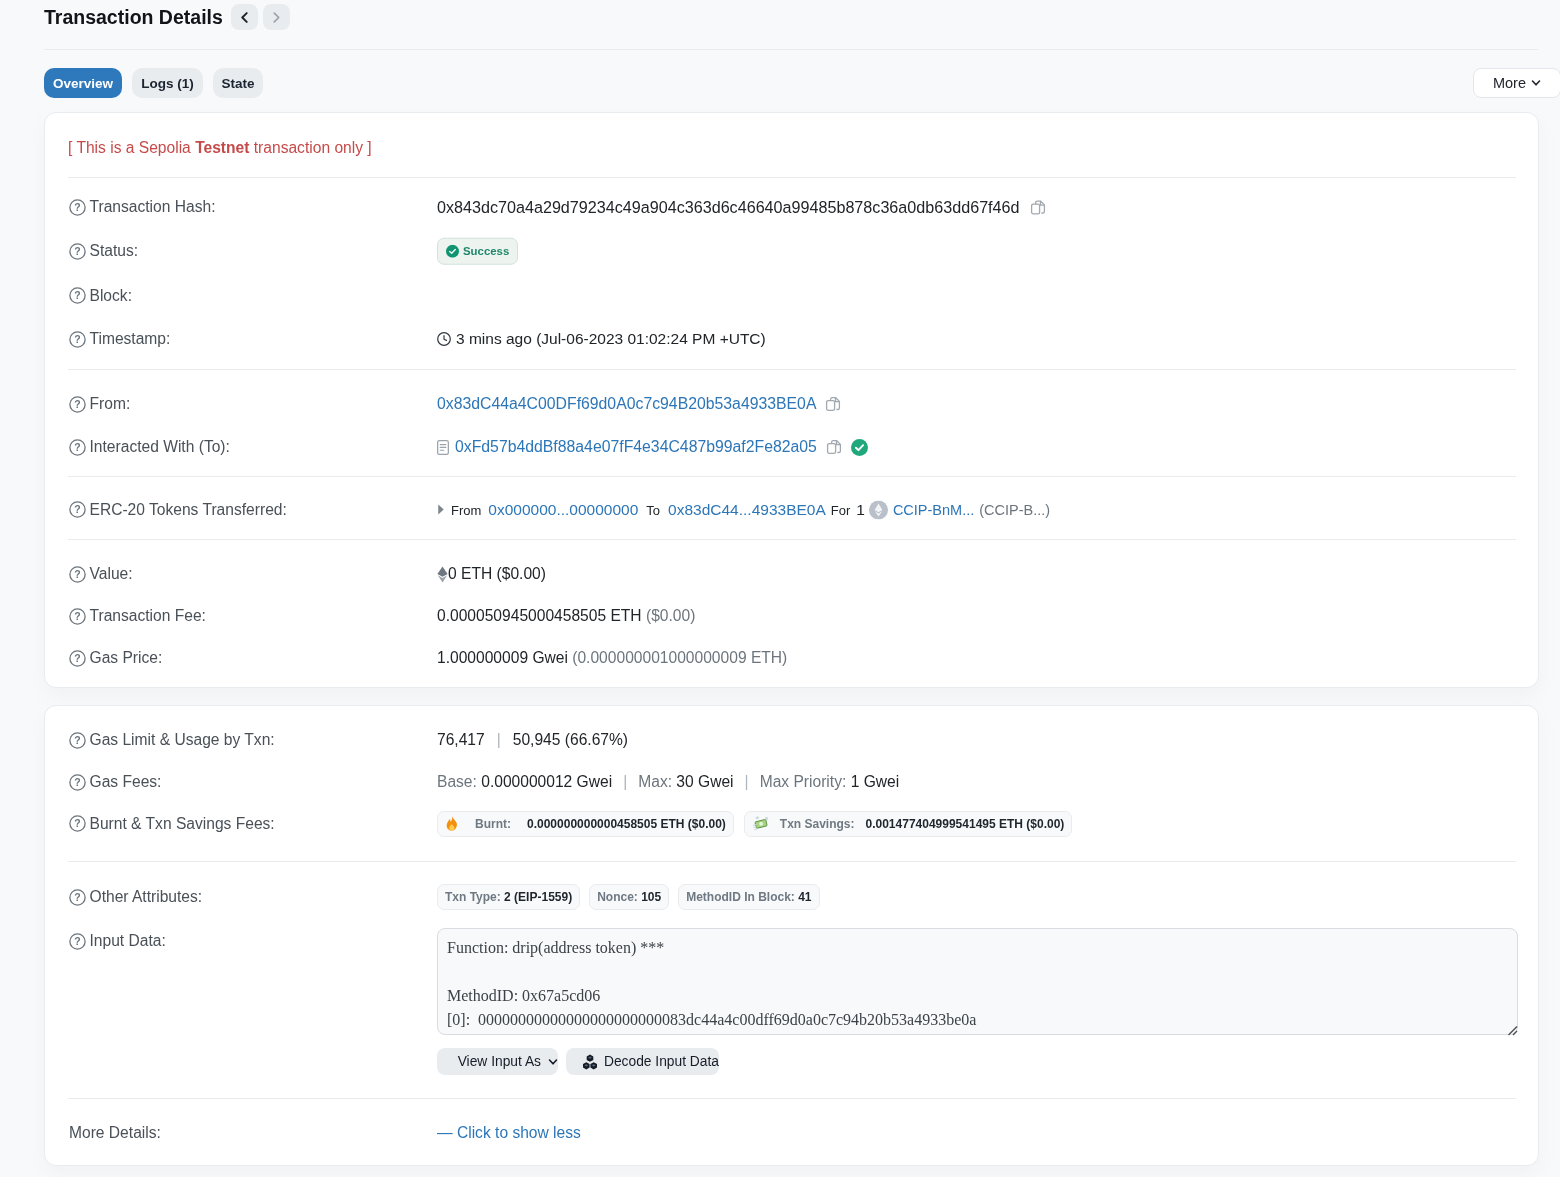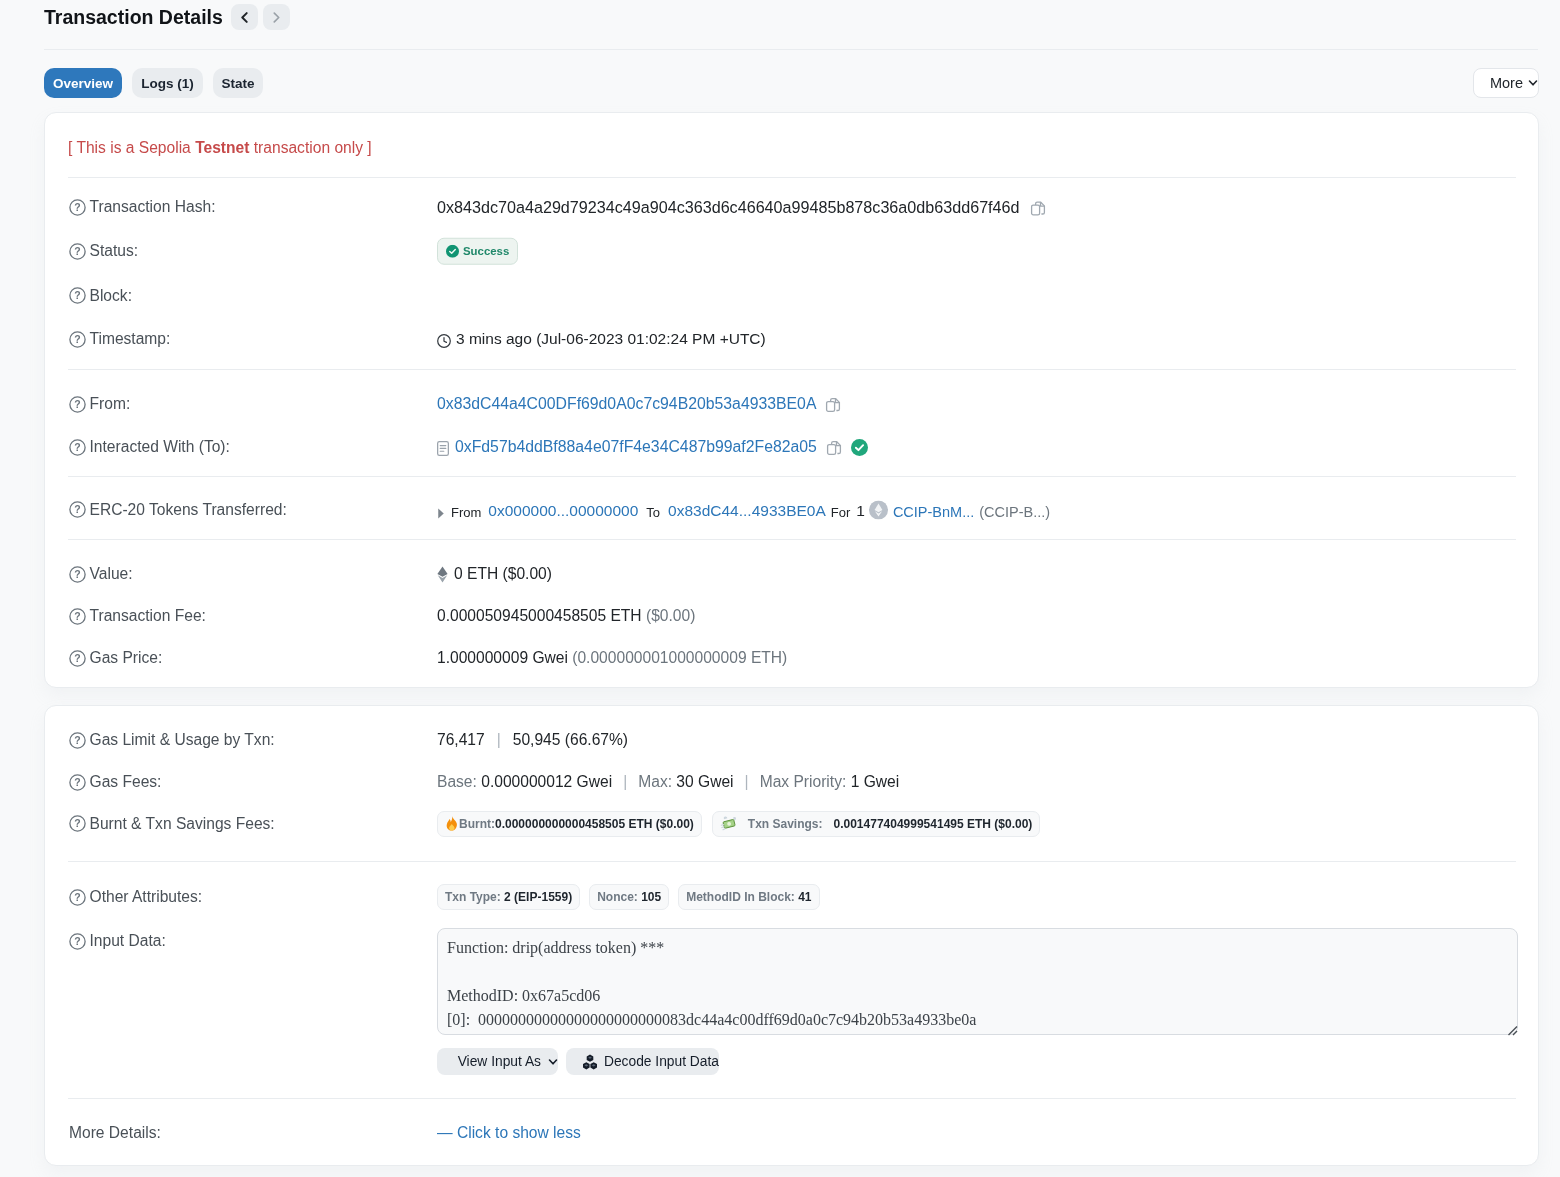--- a/index.html
+++ b/index.html
@@ -20,30 +20,30 @@
 #title { left: 44px; top: 17px; transform: translateY(-50%); font-size: 19.5px; font-weight: 700; color: #111418; }
 .navbtn { width: 27px; height: 26px; top: 4px; border-radius: 8px; background: #e9ecef; display: flex; align-items: center; justify-content: center; }
 #hdrline { left: 44px; right: 22px; top: 49px; height: 1px; background: #e9ecef; }
 
 
 .pill { top: 68px; height: 30px; border-radius: 10px; display: flex; align-items: center; justify-content: center; font-size: 13.5px; font-weight: 700; }
 .pill.gray { background: #e9ecef; color: #1b2430; text-align: right; }
 #tab-overview { left: 44px; width: 78px; background: #2e78bc; color: #fff; }
 #tab-logs { left: 132px; width: 71px; }
 #tab-state { left: 213px; width: 50px; }
-#morebtn { left: 1473px; top: 68px; width: 66px; height: 30px; background: #fff; border: 1px solid #e3e6ea; border-radius: 8px; display: flex; align-items: center; justify-content: flex-end; gap: 5px; font-size: 14.5px; color: #21262c; }
+#morebtn { left: 1473px; top: 68px; width: 88px; height: 30px; background: #fff; border: 1px solid #e3e6ea; border-radius: 8px; display: flex; align-items: center; justify-content: center; gap: 5px; font-size: 14.5px; color: #21262c; }
 
 
 .card { left: 44px; width: 1495px; background: #fff; border: 1px solid #e9ecef; border-radius: 12px; box-shadow: 0 8px 16px rgba(189,197,209,.12); }
 #card1 { top: 112px; height: 576px; }
 #card2 { top: 705px; height: 461px; }
 .hr { position: absolute; left: 23px; right: 22px; height: 1px; background: #e9ecef; }
 
 .lbl { position: absolute; left: 24px; width: 360px; display: flex; align-items: center; gap: 3.5px; color: #495057; transform: translateY(-50%); white-space: nowrap; }
-.val { position: absolute; left: 392px; right: 22px; display: flex; align-items: flex-end; transform: translateY(-50%); white-space: nowrap; }
+.val { position: absolute; left: 392px; right: 22px; display: flex; align-items: center; transform: translateY(-50%); white-space: nowrap; }
 
 .badge { display: inline-flex; align-items: center; border-radius: 7px; font-size: 12px; border: 1px solid #e9ecef; background: #f8f9fa; height: 26px; padding: 0 7px; }
 .badge b { font-weight: 700; color: #1e252d; }
 .badge .muted { font-weight: 700; color: #6f7983; }
 .badge-success { background: #edf4f0; border-color: #d2e2da; color: #20886a; font-weight: 700; font-size: 11.4px; gap: 4px; height: 26.5px; padding: 0 8px; }
 
 #rednote { left: 23px; top: 34.5px; transform: translateY(-50%); color: #c64a4a; }
 
 .btn2 { position: absolute; height: 27px; border-radius: 8px; background: #e9ecef; color: #151d29; display: flex; align-items: center; justify-content: flex-end; font-size: 13.8px; }
 
@@ -211,21 +211,21 @@
         <circle cx="8.5" cy="8.5" r="7.6" fill="none" stroke="#6c757d" stroke-width="1.3"></circle>
         <text x="8.5" y="12.1" font-size="10.5" font-family="Liberation Sans" font-weight="700" fill="#6c757d" text-anchor="middle">?</text>
       </svg>Value:</div>
   <div class="val" style="top:461px">
       <span class="ic ethic">
         <svg width="11" height="17" viewBox="0 0 11 17" style="flex:none">
           <path d="M5.5 0.5 L10.6 8 L5.5 10.8 L0.4 8 Z" fill="#6e7780"></path>
           <path d="M5.5 12 L10.2 9.3 L5.5 16.5 L0.8 9.3 Z" fill="#9aa3ab"></path>
         </svg>
       </span>
-      <span style="margin-left:6px">0 ETH ($0.00)</span>
+      <span style="">0 ETH ($0.00)</span>
     </div>
 
   <div class="lbl" style="top:503px"><svg width="17" height="17" viewBox="0 0 17 17" style="flex:none">
         <circle cx="8.5" cy="8.5" r="7.6" fill="none" stroke="#6c757d" stroke-width="1.3"></circle>
         <text x="8.5" y="12.1" font-size="10.5" font-family="Liberation Sans" font-weight="700" fill="#6c757d" text-anchor="middle">?</text>
       </svg>Transaction Fee:</div>
   <div class="val" style="top:503px">
       <span>0.000050945000458505 ETH <span class="muted">($0.00)</span></span>
     </div>
 
@@ -253,21 +253,21 @@
         <circle cx="8.5" cy="8.5" r="7.6" fill="none" stroke="#6c757d" stroke-width="1.3"></circle>
         <text x="8.5" y="12.1" font-size="10.5" font-family="Liberation Sans" font-weight="700" fill="#6c757d" text-anchor="middle">?</text>
       </svg>Gas Fees:</div>
   <div class="val" style="top:76px"><span class="muted">Base:</span>&nbsp;<span>0.000000012 Gwei</span><span style="margin:0 11px;color:#adb5bd">|</span><span class="muted">Max:</span>&nbsp;<span>30 Gwei</span><span style="margin:0 11px;color:#adb5bd">|</span><span class="muted">Max Priority:</span>&nbsp;<span>1 Gwei</span></div>
 
   <div class="lbl" style="top:117.5px"><svg width="17" height="17" viewBox="0 0 17 17" style="flex:none">
         <circle cx="8.5" cy="8.5" r="7.6" fill="none" stroke="#6c757d" stroke-width="1.3"></circle>
         <text x="8.5" y="12.1" font-size="10.5" font-family="Liberation Sans" font-weight="700" fill="#6c757d" text-anchor="middle">?</text>
       </svg>Burnt &amp; Txn Savings Fees:</div>
   <div class="val" style="top:117.5px">
-    <span class="badge" style="gap:0">
+    <span class="badge" style="gap:16px">
         <span class="ic fireic">
           <svg width="14" height="15" viewBox="0 0 14 15" style="flex:none">
             <path d="M7.2 0.2 C7.7 2.7 10.8 4.4 11.7 7.3 C12.7 10.8 10.2 14.6 6.8 14.6 C3.4 14.6 1.1 11.7 1.8 8.4 C2.2 6.2 3.9 4.9 4.5 3.1 C5.3 3.9 5.7 4.8 5.7 6 C6.8 4.5 7.5 2.3 7.2 0.2 Z" fill="#f4900c"></path>
             <path d="M6.8 14.6 C4.9 14.6 3.6 13 4.2 11.2 C4.6 10 5.8 9.2 6.8 7.9 C7.8 9.2 9 10 9.4 11.2 C10 13 8.7 14.6 6.8 14.6 Z" fill="#ffcc4d"></path>
           </svg>
         </span>
         <span class="muted">Burnt:</span>
         <b>0.000000000000458505 ETH ($0.00)</b>
       </span>
       <span class="badge" style="gap:11px; margin-left:10px">

